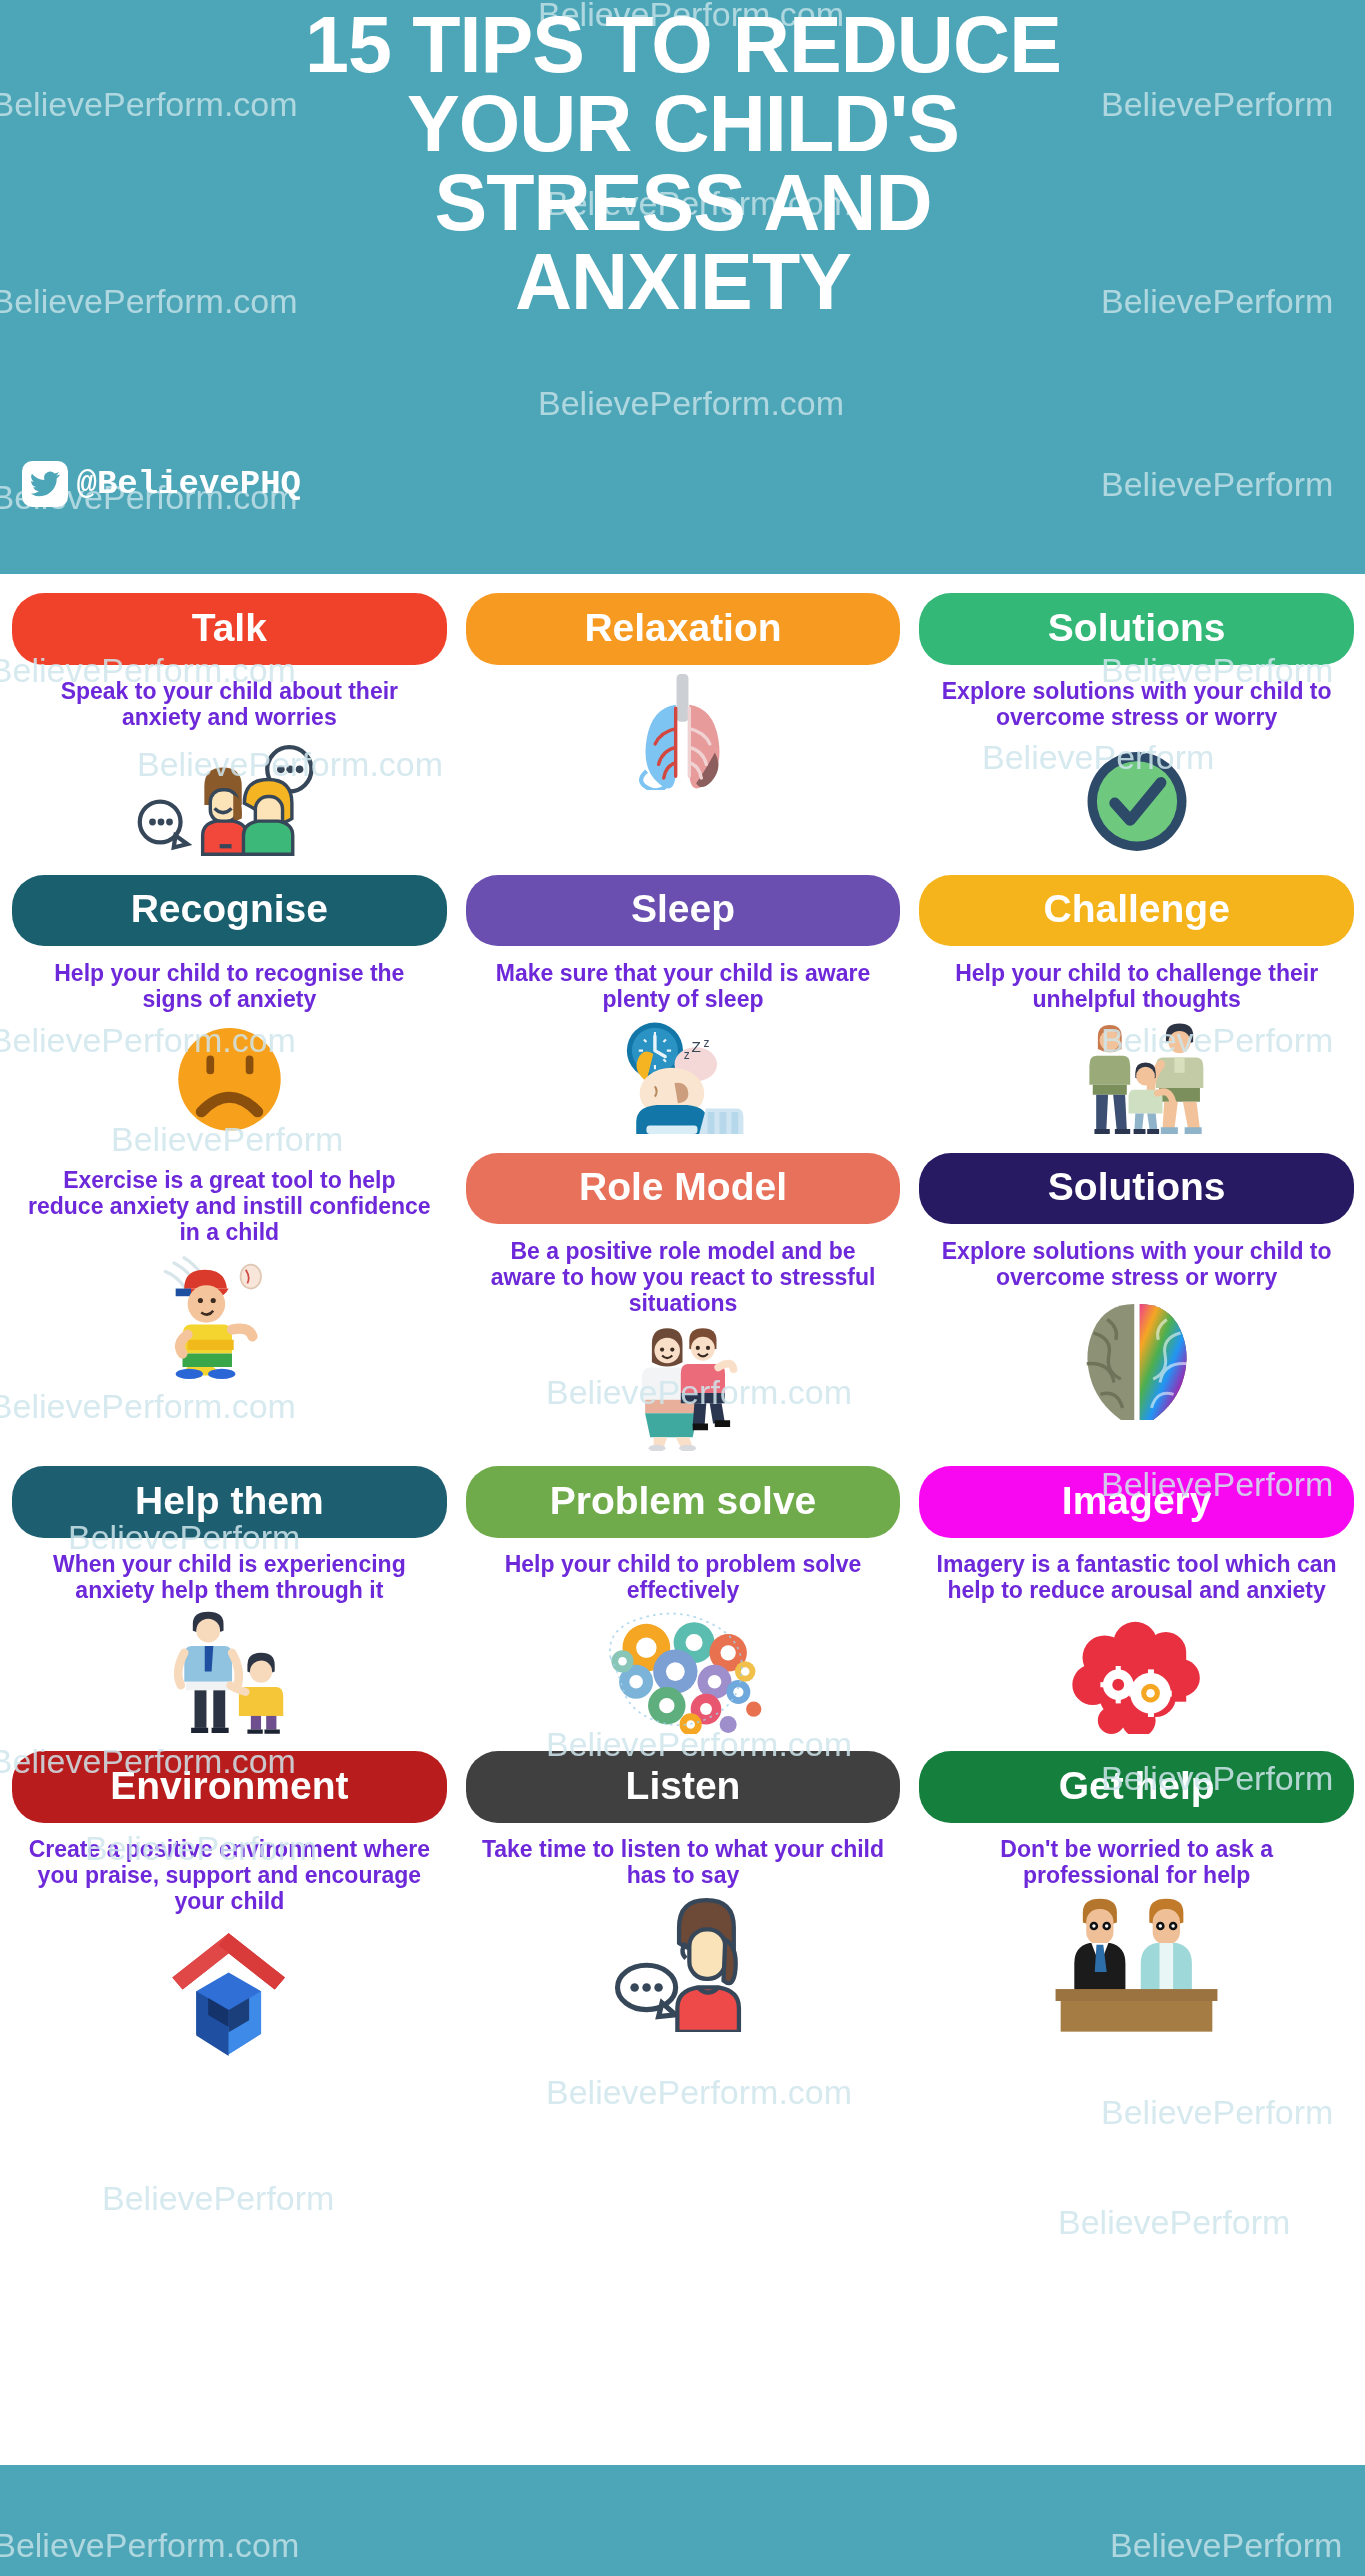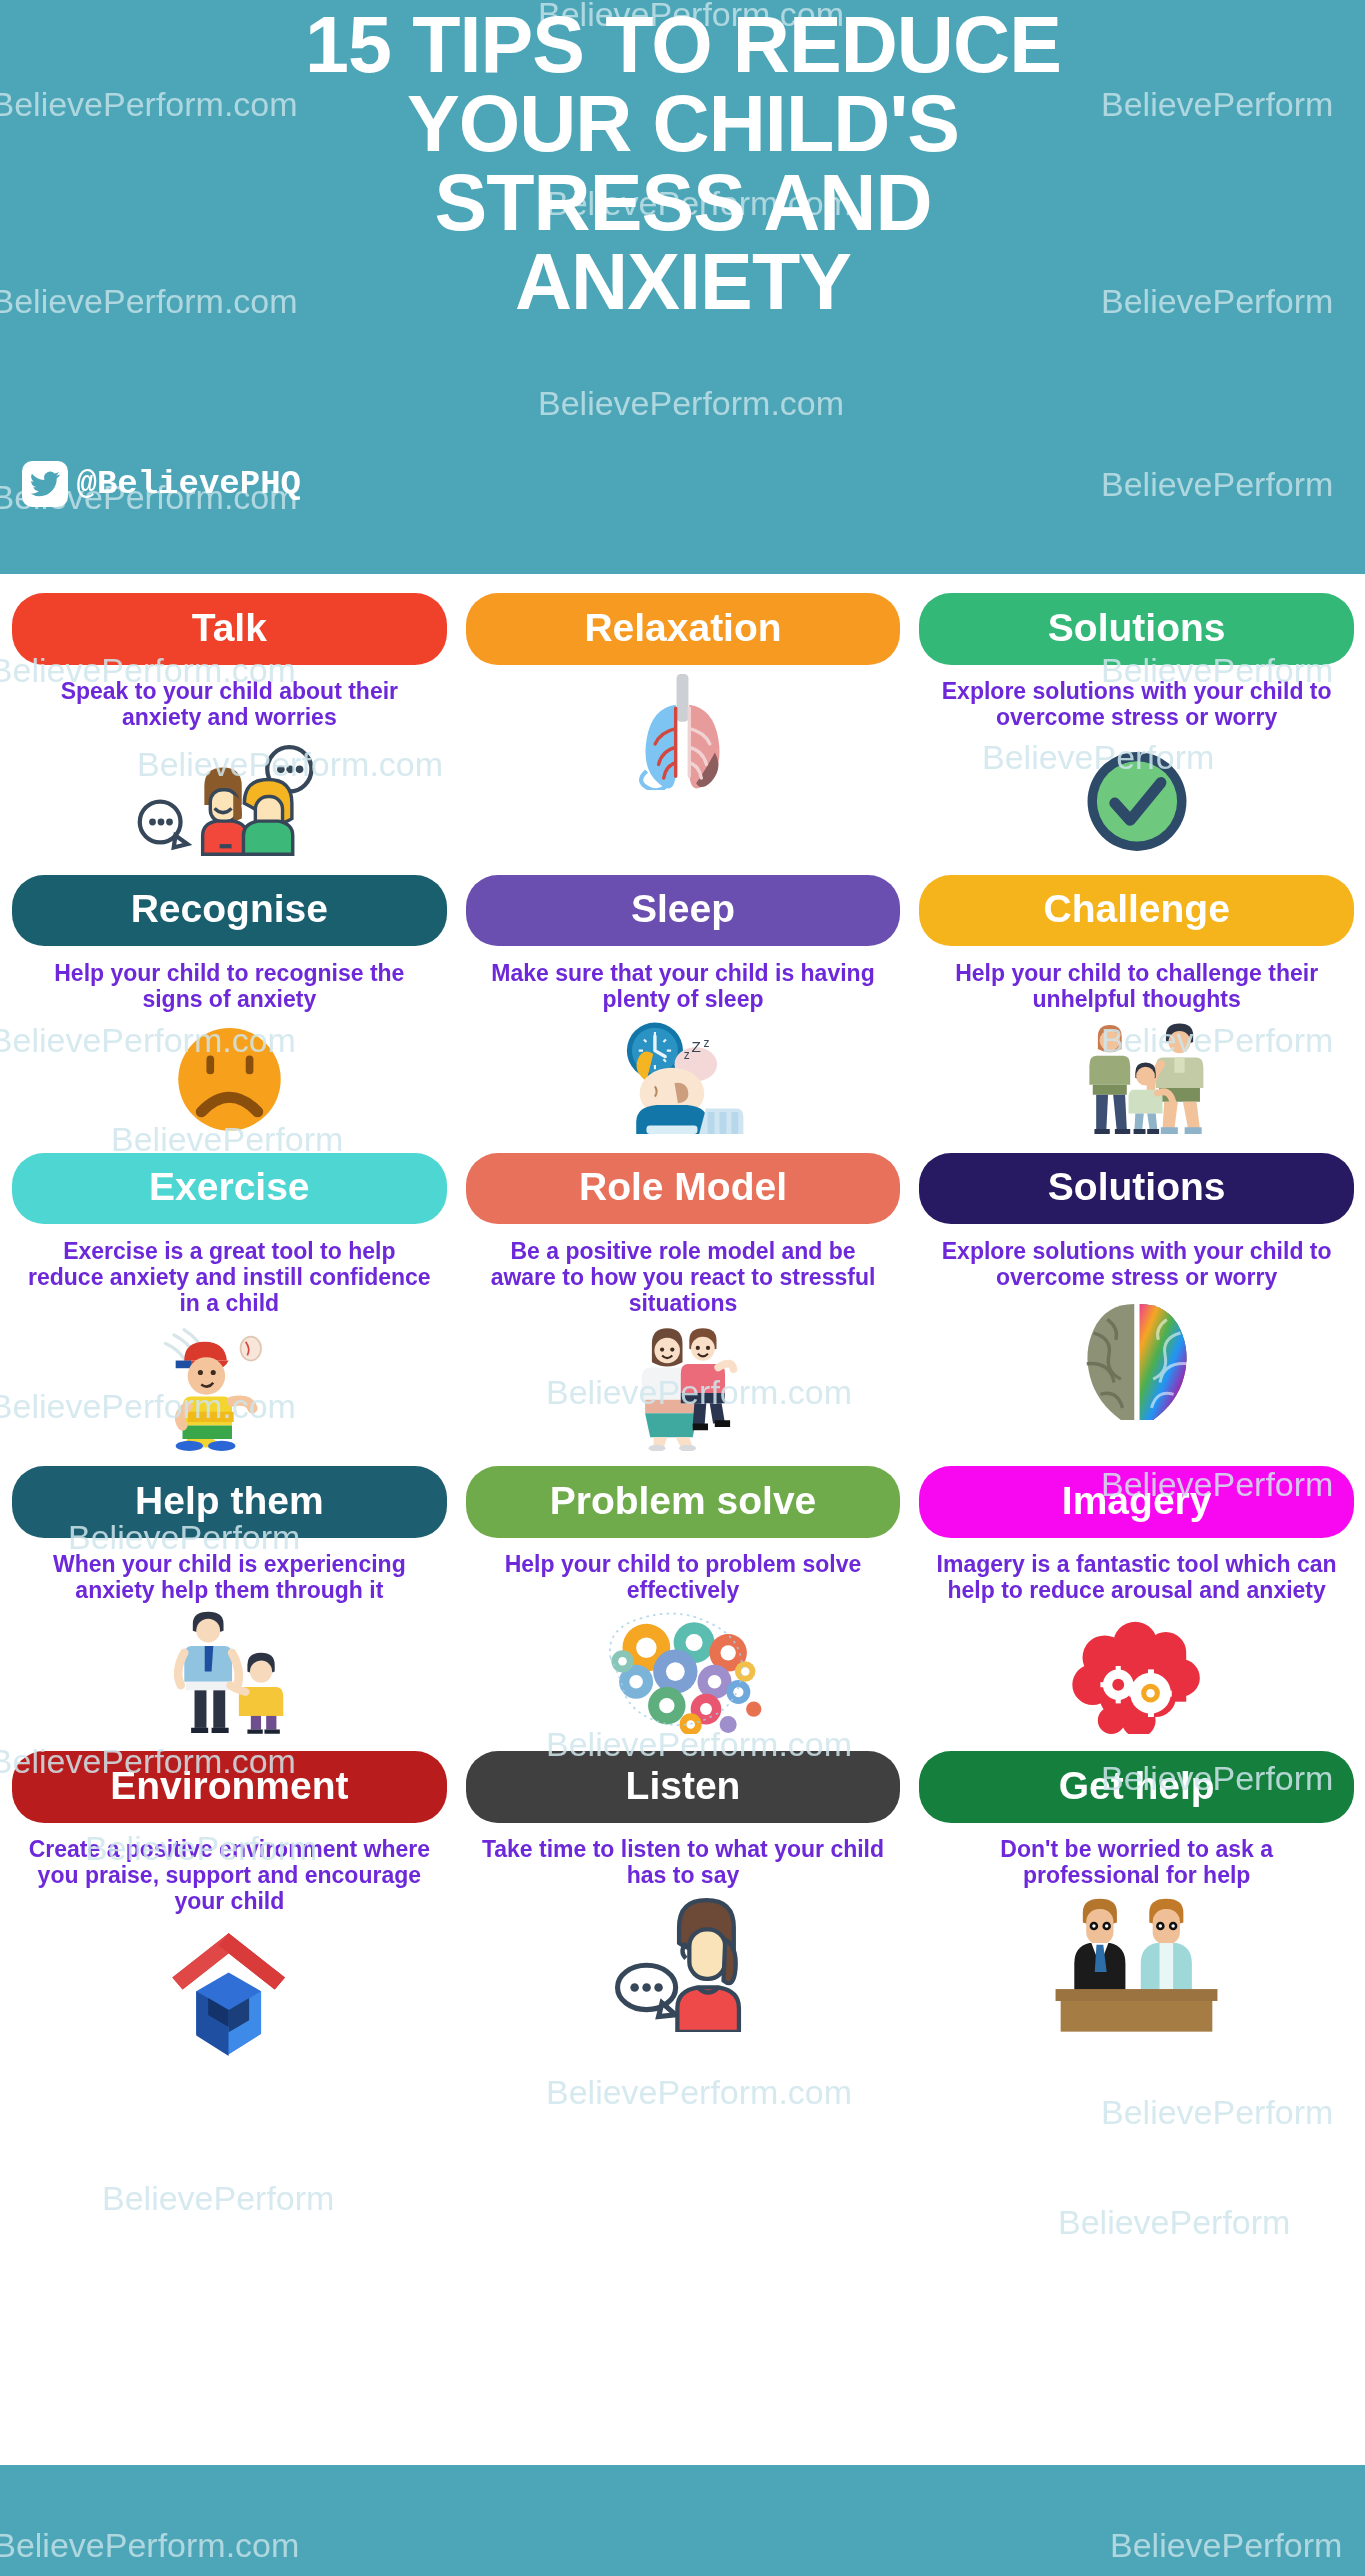--- a/index.html
+++ b/index.html
@@ -252,21 +252,21 @@
           <circle cx="65" cy="66" r="60" fill="#f7a01c"></circle>
           <rect x="38" y="38" width="9" height="22" rx="4.5" fill="#8a4f0d"></rect>
           <rect x="84" y="38" width="9" height="22" rx="4.5" fill="#8a4f0d"></rect>
           <path d="M32 104 q33 -34 66 0" fill="none" stroke="#8a4f0d" stroke-width="13" stroke-linecap="round"></path>
         </svg>
       </div>
     </div>
 
     <div class="card">
       <div class="pill" style="background:#6a4fb0">Sleep</div>
-      <div class="desc">Make sure that your child is having plenty of sleep</div>
+      <div class="desc">Make sure that your child is aware plenty of sleep</div>
       <div class="art">
         <svg width="162" height="114" viewBox="0 0 190 134">
           <circle cx="62" cy="36" r="33" fill="#1277a8"></circle>
           <circle cx="62" cy="36" r="27" fill="#2a93c4"></circle>
           <g stroke="#e9f4fa" stroke-width="2.5">
             <path d="M62 14v5M62 53v5M43 36h5M76 36h5M49 23l3 3M72 46l3 3M75 23l-3 3M52 46l-3 3"></path>
           </g>
           <path d="M62 36 v-17 M62 36 l12 7" stroke="#e9f4fa" stroke-width="4" stroke-linecap="round" fill="none"></path>
           <ellipse cx="110" cy="52" rx="25" ry="20" fill="#f4d8d8"></ellipse>
           <text x="96" y="46" font-family="Liberation Sans, sans-serif" font-size="14" fill="#37475a">z</text>
@@ -315,21 +315,20 @@
           <path d="M102 110 h10 l2 20 h-9z" fill="#8fb3c9"></path>
           <path d="M86 128 h14 v6 h-14z M102 128 h14 v6 h-14z" fill="#2a3550"></path>
           <path d="M114 86 q14 -6 18 10" fill="none" stroke="#f2c39b" stroke-width="8" stroke-linecap="round"></path>
         </svg>
       </div>
     </div>
   </div>
 
   <div class="row r3">
     <div class="card">
-      <div class="pill" style="background:#4ed6d2">Exercise</div>
       <div class="desc">Exercise is a great tool to help reduce anxiety and instill confidence in a child</div>
       <div class="art">
         <svg width="158" height="128" viewBox="0 0 185 150">
           <path d="M18 24 q14 6 22 18 M28 14 q16 8 24 22 M40 8 q16 10 22 24" fill="none" stroke="#d8e6ea" stroke-width="4" stroke-linecap="round"></path>
           <ellipse cx="118" cy="30" rx="12" ry="14" fill="#f7e6d9" stroke="#e0c7b4" stroke-width="2"></ellipse>
           <path d="M112 22 q6 8 2 16" fill="none" stroke="#d2473f" stroke-width="2"></path>
           <path d="M40 44 q0 -22 24 -22 q24 0 26 22 z" fill="#d93a2b"></path>
           <path d="M40 44 h52 q-4 10 -16 10 h-24 q-10 0 -12 -10z" fill="#d93a2b"></path>
           <path d="M30 44 h18 v9 h-18z" fill="#1f4fa0"></path>
           <circle cx="66" cy="62" r="22" fill="#f4c49c"></circle>

